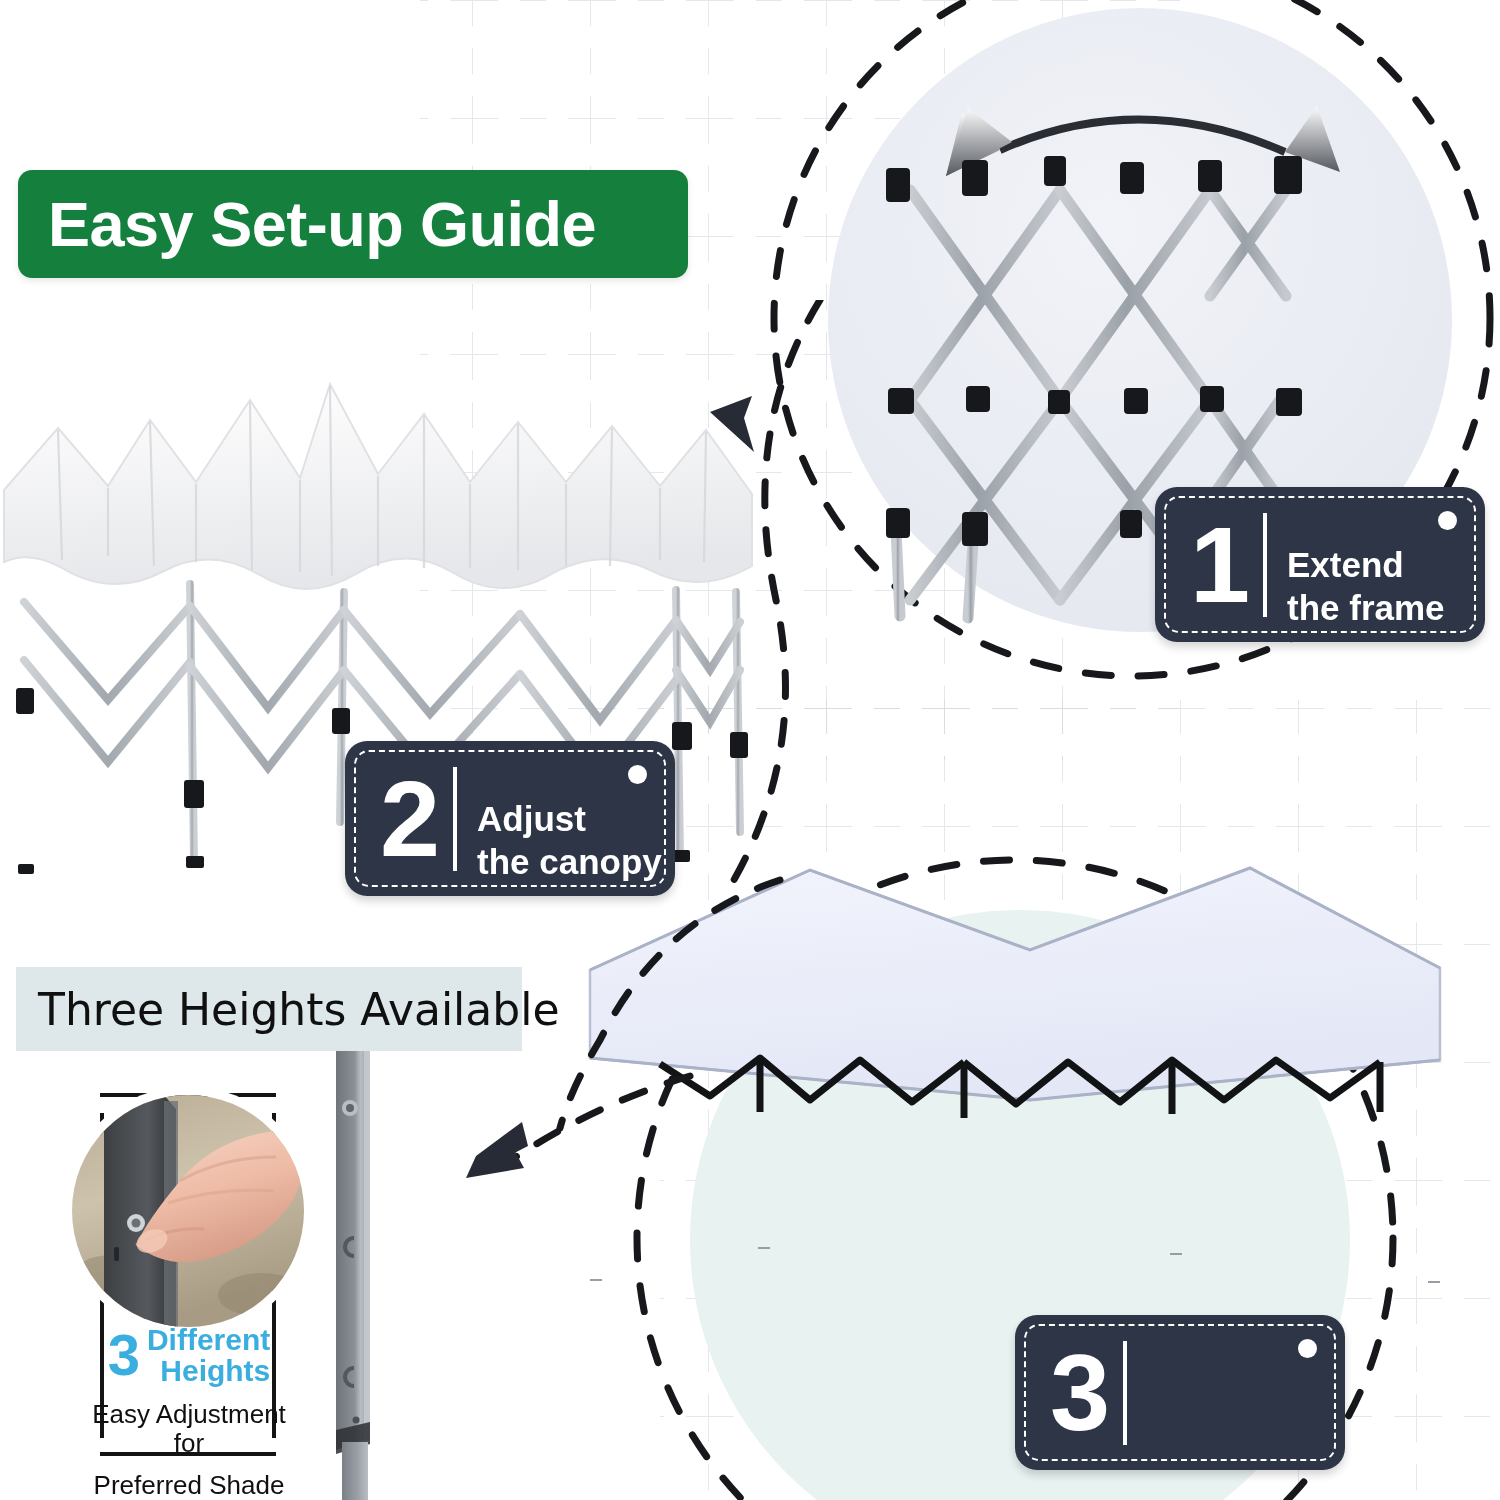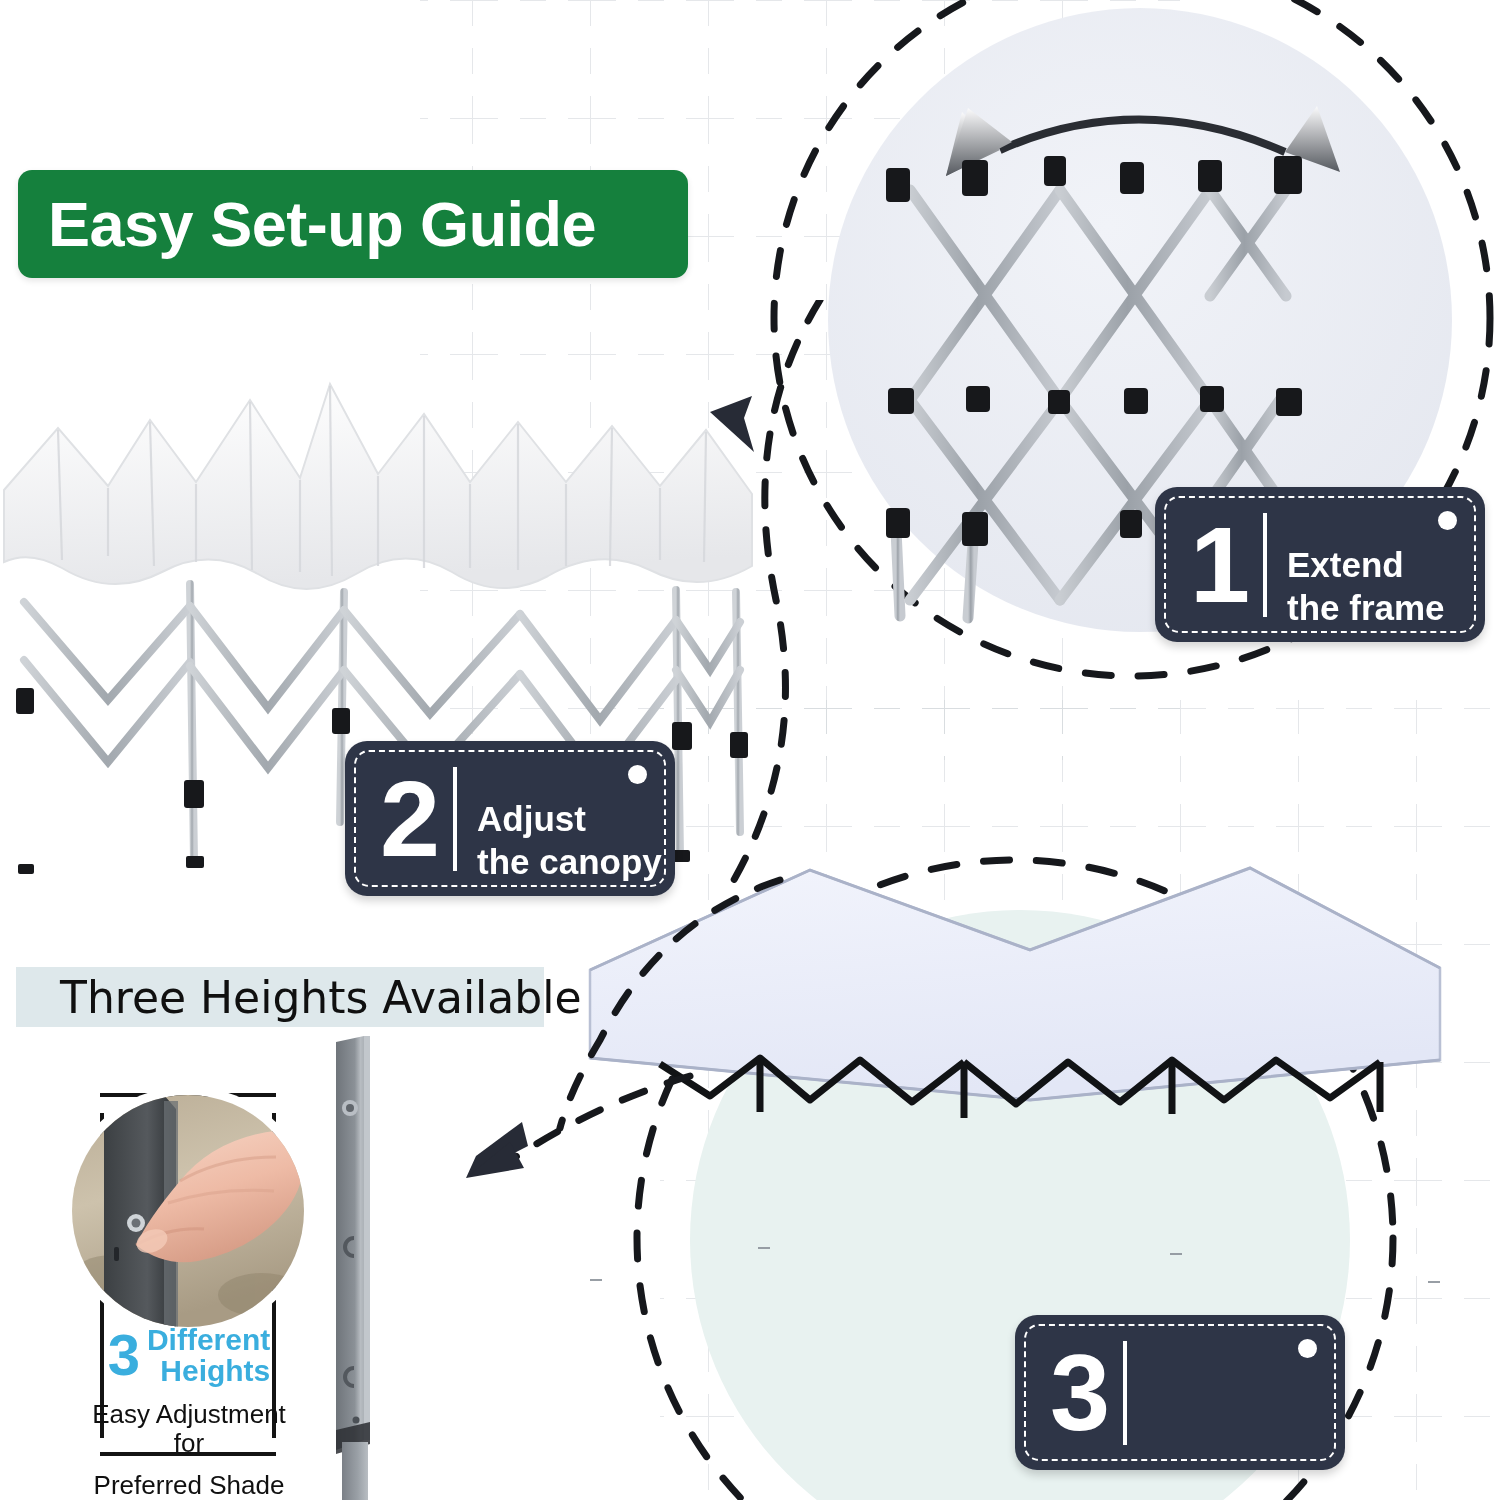--- a/index.html
+++ b/index.html
@@ -99,25 +99,24 @@
     padding-bottom: 4px;
     margin-top: 48px;
   }
 
   
   .heights-band {
     position: absolute;
     left: 16px;
     top: 967px;
     width: 506px;
-    height: 60px;
+    height: 84px;
     background: #dee8eb;
     display: flex;
     align-items: center;
-    padding-left: 22px;
   }
   .heights-band .txt {
     font-size: 44px;
     color: #101010;
     margin-left: 22px;
     white-space: nowrap;
     font-family: "DejaVu Sans", sans-serif;
   }
 
   

